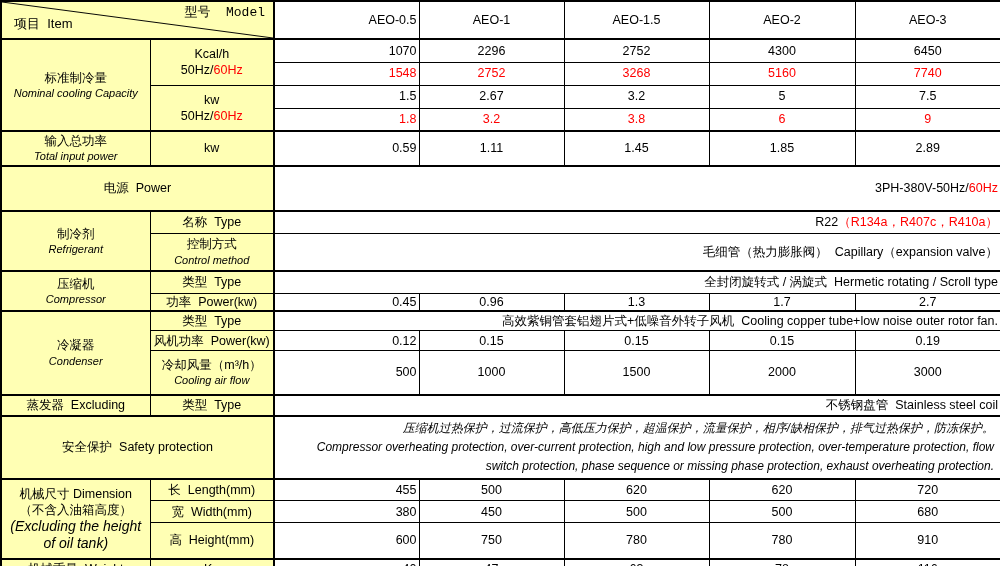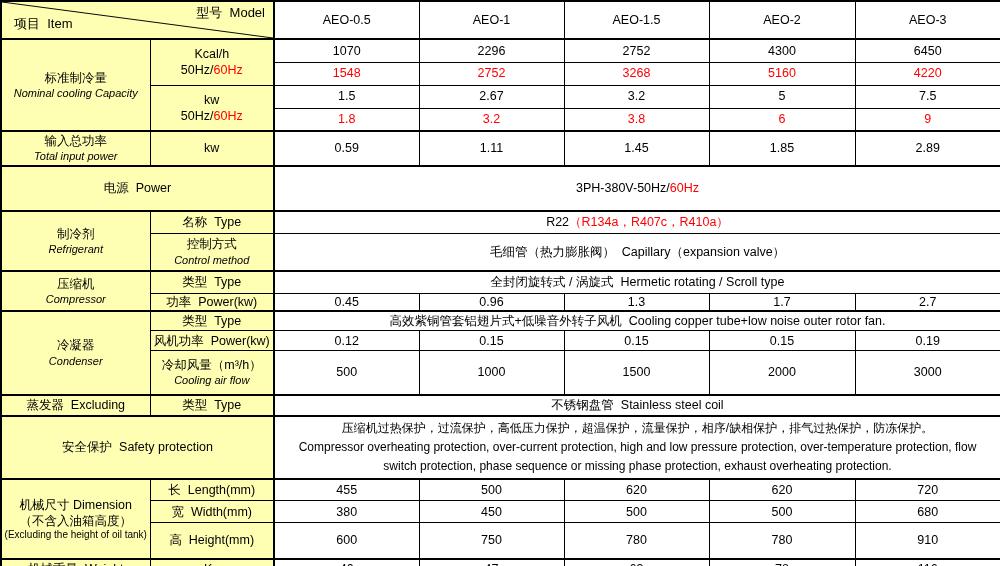--- a/index.html
+++ b/index.html
@@ -22,30 +22,30 @@
     border:1px solid var(--border);
     text-align:center;
     vertical-align:middle;
     padding:0 2px;
     font-size:12.5px;
     line-height:1.3;
     overflow:hidden;
   }
   .lab{background:var(--label-bg);}
   .sec td{border-top:2px solid var(--border);}
-  .bL2{border-left:2px solid var(--border);}
+  .bL2{border-left:2px solid var(--border);text-align:right;}
   .red{color:var(--red);}
   .en{font-size:11px;font-style:italic;}
-  .small{font-size:10px;line-height:1.2;}
+  .small{font-size:14px;line-height:1.2;font-style:italic;}
   .pw{white-space:pre-wrap;}
   .corner{position:relative;padding:0;}
   .diag{position:absolute;left:0;top:0;width:100%;height:100%;display:block;}
-  .corner-model{position:absolute;top:3px;right:8px;font-size:13px;}
+  .corner-model{position:absolute;top:3px;right:8px;font-size:13px;font-family:Liberation Mono, monospace;}
   .corner-item{position:absolute;bottom:5px;left:12px;font-size:13px;}
-  .safety-txt{font-size:12px;line-height:1.55;padding:0 6px;}
+  .safety-txt{font-size:12px;line-height:1.55;padding:0 6px;font-style:italic;}
 </style>
 </head>
 <body>
 
 <table>
   <colgroup>
     <col style="width:149px">
       <col style="width:124px">
     <col style="width:145px">
       <col style="width:145px">
@@ -83,21 +83,21 @@
       <td>2296</td>
       <td>2752</td>
       <td>4300</td>
       <td>6450</td>
     </tr>
     <tr style="height:23px">
       <td class="bL2 red">1548</td>
       <td class="red">2752</td>
       <td class="red">3268</td>
       <td class="red">5160</td>
-      <td class="red">4220</td>
+      <td class="red">7740</td>
     </tr>
     <tr style="height:23px">
       <td rowspan="2" class="lab">
         <div>kw</div>
         <div><span>50Hz/</span><span class="red">60Hz</span></div>
       </td>
       <td class="bL2">1.5</td>
       <td>2.67</td>
       <td>3.2</td>
       <td>5</td>

